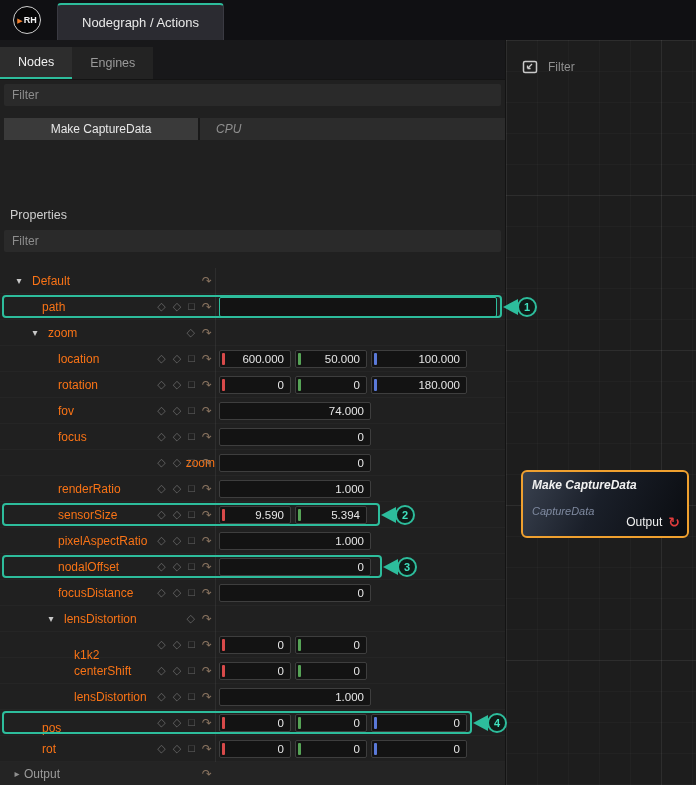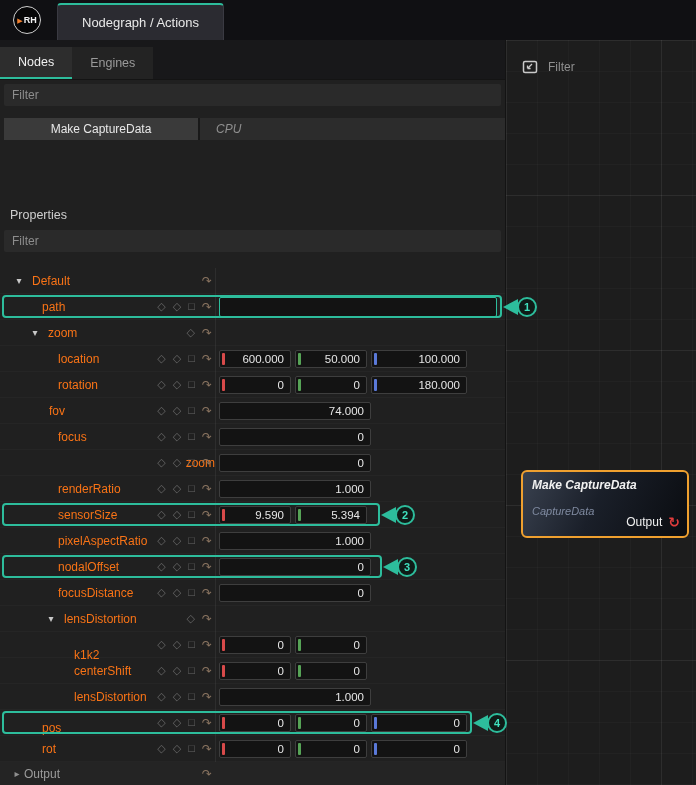--- a/index.html
+++ b/index.html
@@ -229,21 +229,21 @@
               <span class="chanbar" style="background: rgb(86, 163, 86);"></span>
               <span class="vtext">0</span>
             </div>
             <div class="vbox w3">
               <span class="chanbar" style="background: rgb(90, 121, 216);"></span>
               <span class="vtext">180.000</span>
             </div>
           </div>
         </div>
         <div class="prow">
-          <div class="prow-left" style="padding-left: 35px;">
+          <div class="prow-left" style="padding-left: 44px;">
             <span class="tree-spacer"></span>
             <span class="prow-label">fov</span>
           </div>
           <div class="prow-icons">
             <span class="picon diamond">◇</span>
             <span class="picon diamond">◇</span>
             <span class="picon square">□</span>
             <span class="picon redo">↷</span>
           </div>
           <div class="prow-values">

